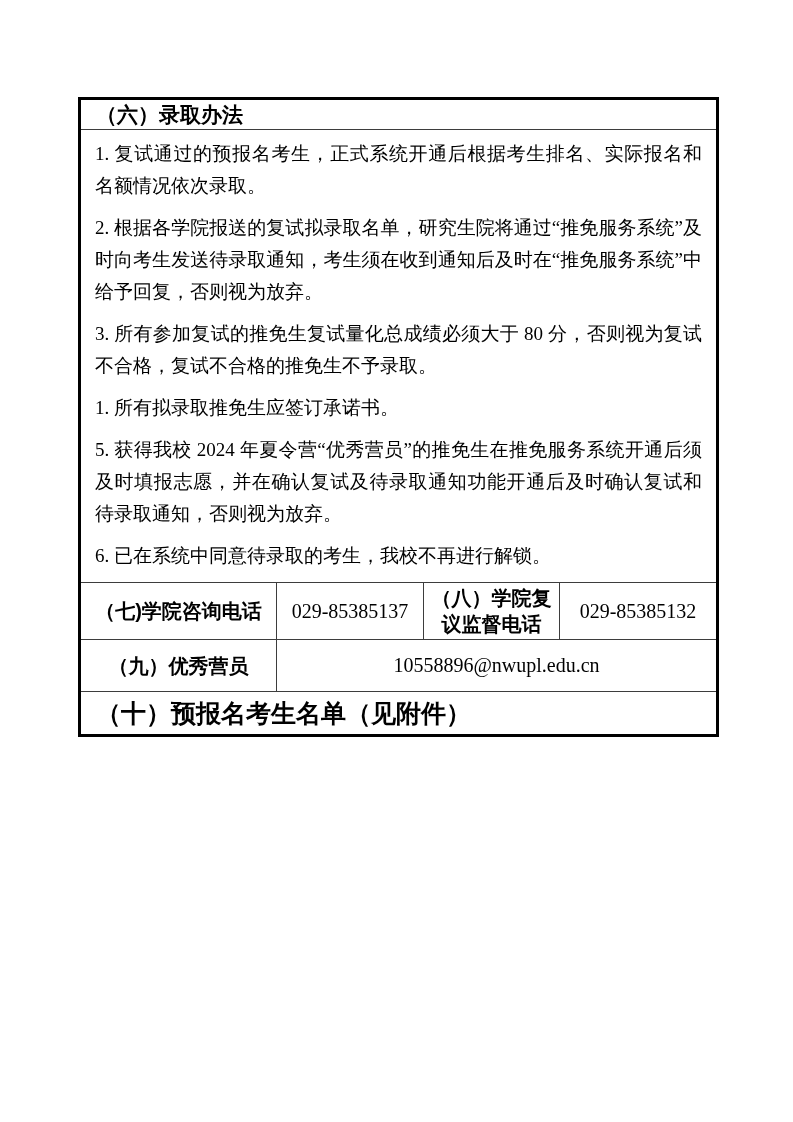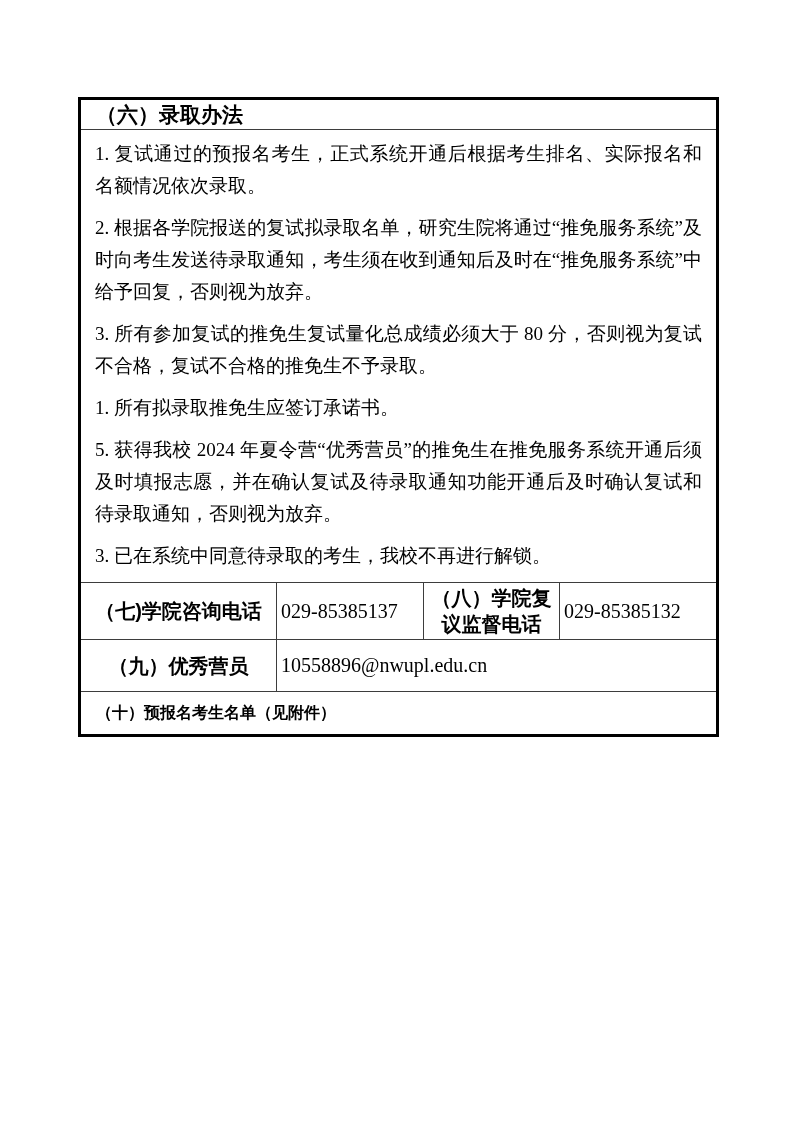--- a/index.html
+++ b/index.html
@@ -56,31 +56,32 @@
   td.label-cell {
     font-family: "Liberation Sans", "DejaVu Sans", sans-serif;
     font-weight: bold;
     font-size: 20px;
     text-align: center;
     padding: 2px 4px;
     line-height: 26px;
   }
   td.value-cell {
     font-size: 20px;
+    text-align: center;
     padding: 2px 4px;
   }
   tr.phone-row td { height: 57px; }
   tr.email-row td { height: 52px; }
   
   td.attachment-cell {
     height: 44px;
     padding: 0 15px;
     font-family: Liberation Mono, monospace;
     font-weight: bold;
-    font-size: 16px;
+    font-size: 25px;
     text-align: left;
   }
 </style>
 </head>
 <body>
 
 <div class="page">
   <table class="doc-table">
     <colgroup>
       <col style="width:197px">
@@ -92,21 +93,21 @@
         <tr>
       <td colspan="4" class="title-cell">（六）录取办法</td>
     </tr>
     <tr>
       <td colspan="4" class="rules-cell">
         <p>1. 复试通过的预报名考生，正式系统开通后根据考生排名、实际报名和名额情况依次录取。</p>
         <p>2. 根据各学院报送的复试拟录取名单，研究生院将通过“推免服务系统”及时向考生发送待录取通知，考生须在收到通知后及时在“推免服务系统”中给予回复，否则视为放弃。</p>
         <p>3. 所有参加复试的推免生复试量化总成绩必须大于 80 分，否则视为复试不合格，复试不合格的推免生不予录取。</p>
         <p>1. 所有拟录取推免生应签订承诺书。</p>
         <p>5. 获得我校 2024 年夏令营“优秀营员”的推免生在推免服务系统开通后须及时填报志愿，并在确认复试及待录取通知功能开通后及时确认复试和待录取通知，否则视为放弃。</p>
-        <p>3. 已在系统中同意待录取的考生，我校不再进行解锁。</p>
+        <p>6. 已在系统中同意待录取的考生，我校不再进行解锁。</p>
       </td>
     </tr>
     <tr class="phone-row">
       <td class="label-cell">（七)学院咨询电话</td>
       <td class="value-cell">029-85385137</td>
       <td class="label-cell">（八）学院复议监督电话</td>
       <td class="value-cell">029-85385132</td>
     </tr>
     <tr class="email-row">
       <td class="label-cell">（九）优秀营员</td>

